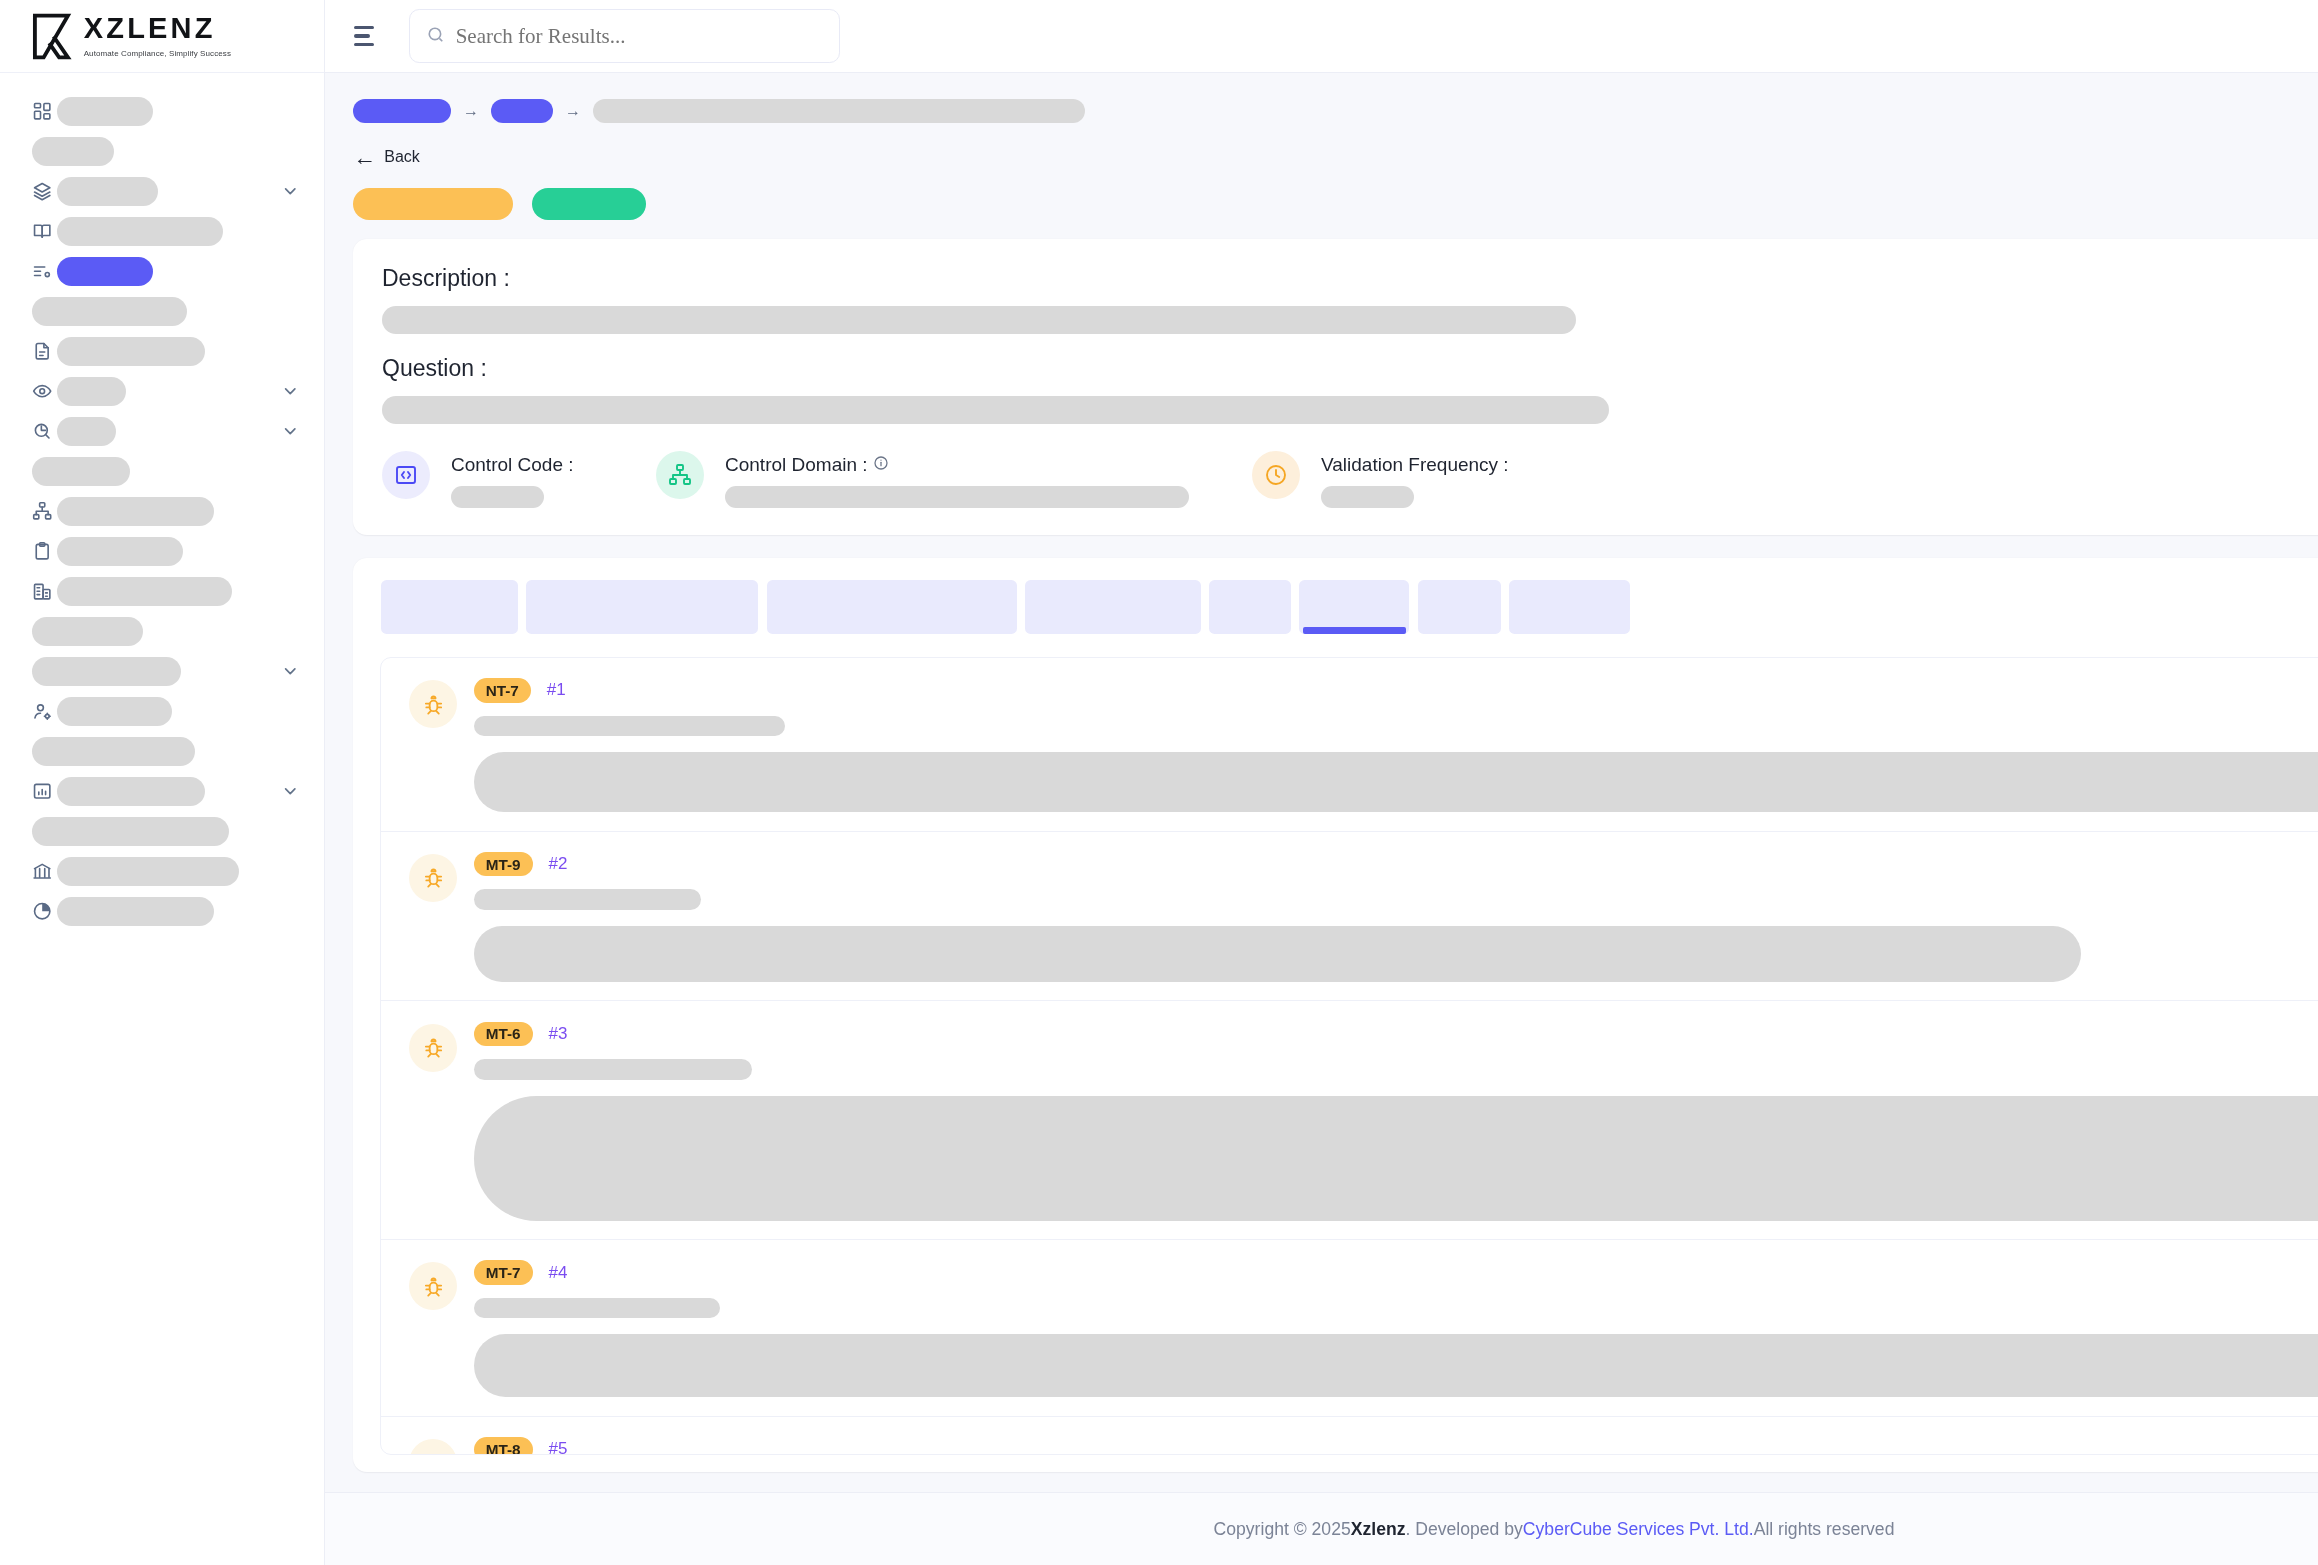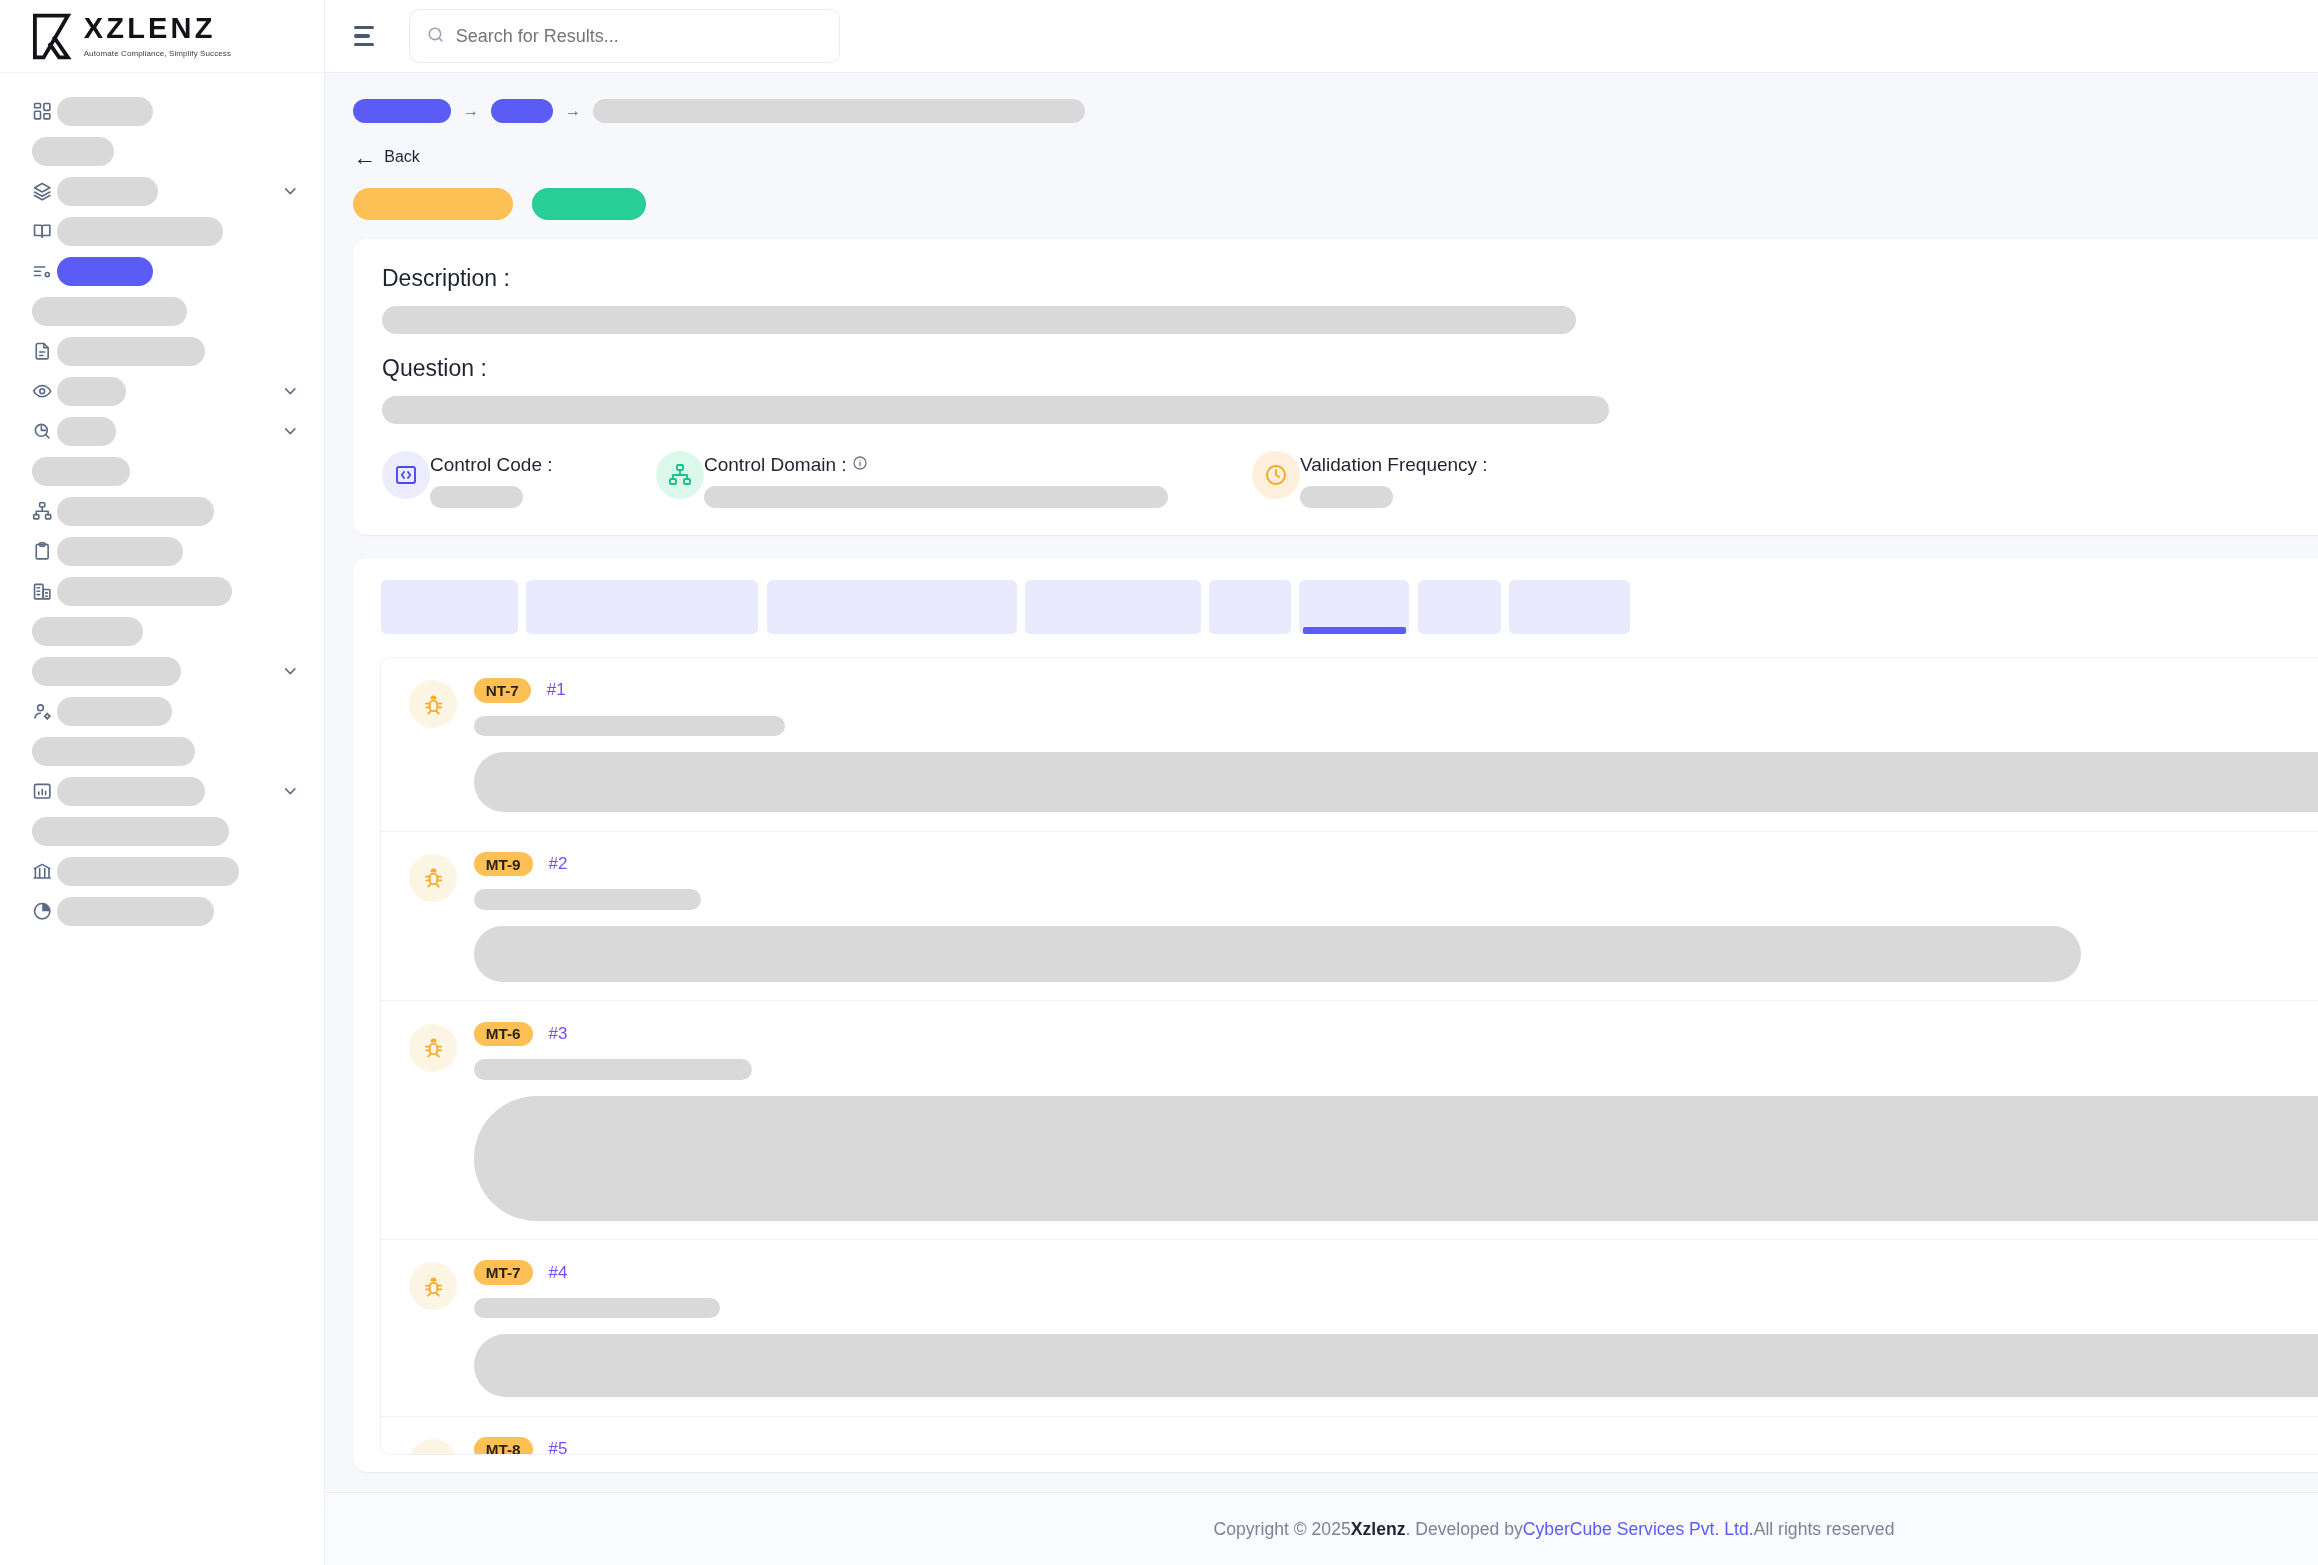--- a/index.html
+++ b/index.html
@@ -56,22 +56,22 @@
   #hamburger i:nth-child(2) { width: 16px; }
   #hamburger i:nth-child(3) { width: 20.4px; }
 
   #searchbox {
     margin-left: 23px; width: 431px; height: 54px;
     border: 0.9px solid #e8eaf6; border-radius: 10.2px; background: #fff;
     display: flex; align-items: center; padding: 0 16px; gap: 10.2px;
   }
   #searchbox svg { width: 19.5px; height: 19.5px; color: #9aa2b5; flex: none; }
   #searchbox input {
-    border: none; outline: none; font-size: 18px; color: #ec4899; width: 100%;
-    font-family: Liberation Sans, sans-serif; background: transparent;
+    border: none; outline: none; font-size: 21px; color: #ec4899; width: 100%;
+    font-family: Liberation Serif, serif; background: transparent;
   }
 
   
   #page {
     position: absolute; left: 325px; top: 73px; width: 2458px; height: 1419px;
     background: #f7f8fc; overflow: hidden;
   }
   #page-inner { padding: 22px 28px 0 28px; }
 
   
@@ -87,21 +87,21 @@
   
   #cols { display: flex; gap: 19.5px; margin-top: 18.5px; align-items: flex-start; }
 
   .card { background: #fff; border-radius: 14px; box-shadow: 0 0.5px 1.4px rgba(16,24,40,.06); }
 
   #left-card { flex: 1; padding: 26px 29px 27px 29px; }
   .field-label { font-size: 23px; color: #1f2430; }
   .field-bar { margin-top: 14px; height: 28px; }
 
   #meta-row { display: flex; margin-top: 27px; gap: 0; }
-  .meta { display: flex; align-items: flex-start; gap: 0; }
+  .meta { display: flex; align-items: flex-start; gap: 21px; }
   .meta-ico { width: 48px; height: 48px; border-radius: 50%; flex: none;
               display: flex; align-items: center; justify-content: center; }
   .meta-ico svg { width: 24px; height: 24px; }
   .meta-ico.lav   { background: #ececfd; color: #4b49f5; }
   .meta-ico.green { background: #dcf7ec; color: #13c586; }
   .meta-ico.amber { background: #fdefdb; color: #f5a623; }
   .meta-ico.blue  { background: #dbf0fd; color: #1da0f0; }
   .meta-txt { padding-top: 2.8px; }
   .meta-label { font-size: 19px; color: #1f2430; display: flex; align-items: center; gap: 5.6px; }
   .meta-label svg { width: 16px; height: 16px; color: #6b7588; }

